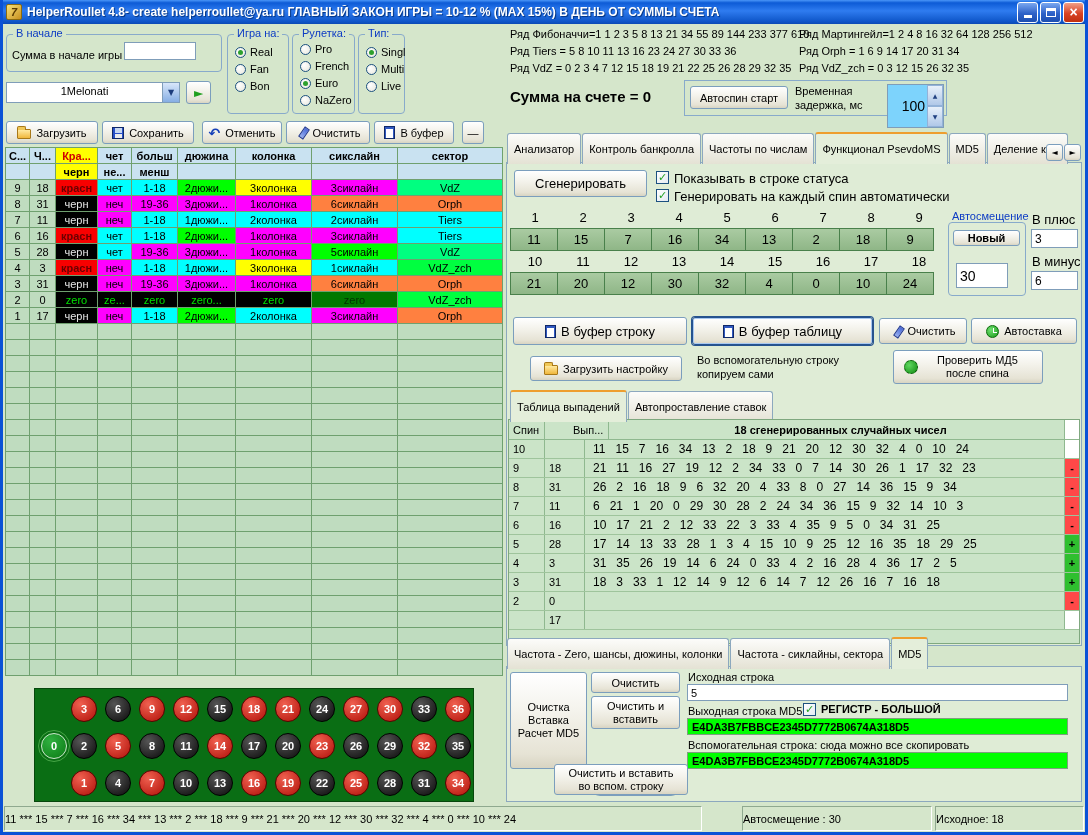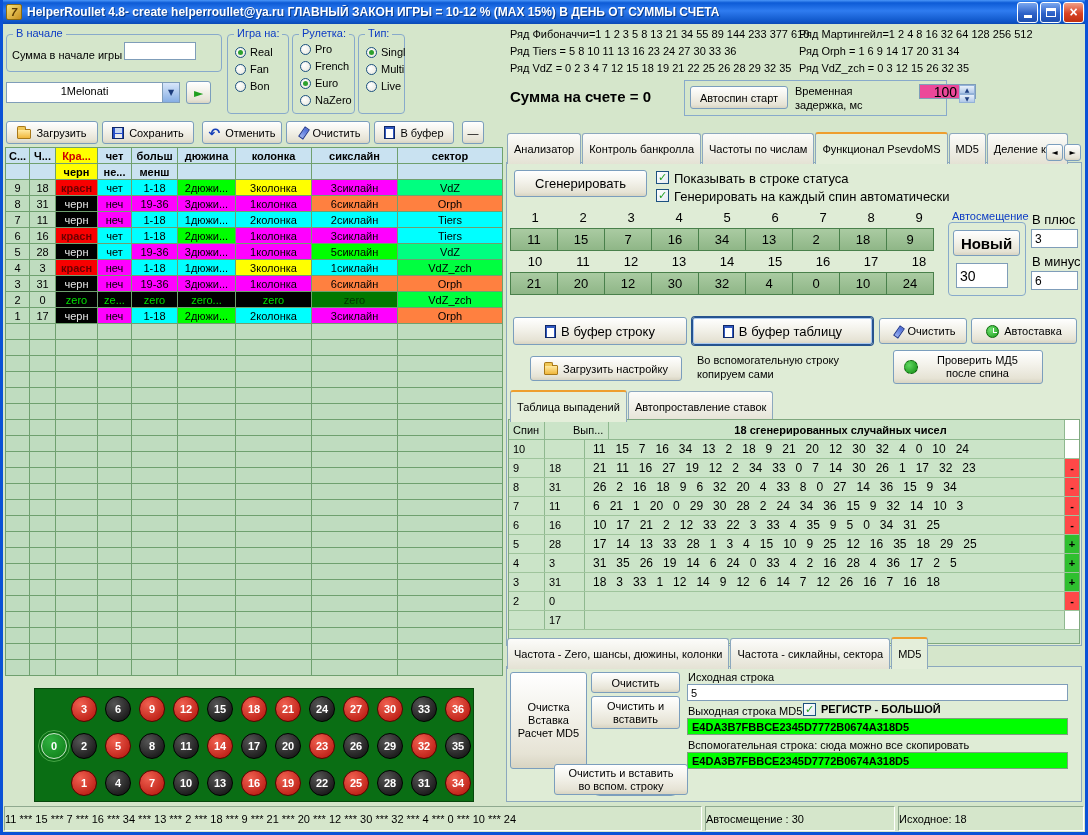--- a/index.html
+++ b/index.html
@@ -84,21 +84,21 @@
 .chip.r{background:radial-gradient(circle at 35% 30%,#F06050,#B01008);border:1px solid #5A0000;}
 .chip.b{background:radial-gradient(circle at 35% 30%,#555,#0A0A0A);border:1px solid #000;}
 .chip0{position:absolute;left:6px;top:44px;width:26px;height:26px;border-radius:50%;background:radial-gradient(circle at 35% 30%,#30B040,#0A7A14);border:1px solid #CFE8CF;outline:1px solid #46A546;outline-offset:2px;color:#fff;font-weight:bold;display:flex;align-items:center;justify-content:center;}
 
 .series-line{height:17px;white-space:nowrap;}
 #series1{position:absolute;left:510px;top:28px;}
 #series2{position:absolute;left:799px;top:28px;}
 #balance{position:absolute;left:510px;top:88px;font-size:15px;font-weight:bold;white-space:nowrap;}
 #delaybox{position:absolute;left:684px;top:80px;width:263px;height:36px;border:1px solid #88AACB;}
 #delaylabel{position:absolute;left:795px;top:84px;width:90px;line-height:14px;}
-#spinner{position:absolute;left:887px;top:84px;width:57px;height:15px;background:#ec4899;border:1px solid #7F9DB9;display:flex;margin-left:32px;}
+#spinner{position:absolute;left:887px;top:84px;width:57px;height:44px;background:#7dd3fc;border:1px solid #7F9DB9;display:flex;}
 #spinval{flex:1;display:flex;align-items:center;justify-content:flex-end;font-size:14px;padding-right:2px;}
 .spincol{width:16px;display:flex;flex-direction:column;}
 .spinbtn{flex:1;background:linear-gradient(180deg,#E8F0FA,#B0C8E8);border:1px solid #93B2D8;font-size:6px;display:flex;align-items:center;justify-content:center;color:#204080;font-family:"DejaVu Sans",sans-serif;}
 
 #pgrid{position:absolute;left:511px;top:207px;}
 .pgrow{display:flex;}
 .pgrow div{width:48px;text-align:center;font-size:13px;}
 .pgrow.hdr div{height:21px;line-height:21px;}
 .pgrow.val div{height:23px;line-height:22px;background:linear-gradient(180deg,#AACBA2,#8FB687);border:1px solid #49804B;margin-left:-1px;}
 
@@ -111,21 +111,21 @@
 .rc-mark{width:15px;border-left:1px solid #8FB88F;justify-content:center;font-weight:bold;background:#fff;}
 #resheader .rc-nums{justify-content:center;font-weight:bold;font-size:11px;}
 .rrow{display:flex;height:19px;border-bottom:1px solid #9FC49C;}
 .mk-minus{background:#FF4848;}
 .mk-plus{background:#2FBF2F;}
 
 .greenfield{position:absolute;background:#00FF00;border:1px solid #7F9F7F;display:flex;align-items:center;padding:0 4px;font-weight:bold;white-space:nowrap;overflow:hidden;}
 
 #statusbar{position:absolute;left:4px;right:4px;bottom:4px;height:25px;display:flex;gap:3px;z-index:5;}
 .sseg{border:1px solid;border-color:#8FA98F #FFF #FFF #8FA98F;display:flex;align-items:center;padding:0 0;white-space:nowrap;overflow:hidden;}
-.sseg1{width:698px;}.sseg2{width:190px;}.sseg3{flex:1;}
+.sseg1{width:698px;}.sseg2{width:190px;margin-left:37px;}.sseg3{flex:1;}
 </style>
 </head>
 <body>
 
 <div id="win">
 
   <div id="titlebar">
     <span class="app-icon">7</span>
     <span class="title-text">HelperRoullet 4.8- create helperroullet@ya.ru ГЛАВНЫЙ ЗАКОН ИГРЫ = 10-12 % (MAX 15%) В ДЕНЬ ОТ СУММЫ СЧЕТА</span>
     <span class="win-btns">
@@ -734,21 +734,21 @@
         <div>32</div>
         <div>4</div>
         <div>0</div>
         <div>10</div>
         <div>24</div>
       </div>
     </div>
 
   <span class="lbl" style="left:952px;top:210px;color:#0C3BC4;">Автосмещение</span>
   <div class="group" style="left:948px;top:222px;width:78px;height:74px;"></div>
-  <div class="btn" style="left:953px;top:230px;width:67px;height:26px;font-weight:bold;font-size:15px;">Новый</div>
+  <div class="btn" style="left:953px;top:230px;width:67px;height:16px;font-weight:bold;font-size:11px;">Новый</div>
   <input class="input" style="left: 956px; top: 263px; width: 52px; height: 25px; font-size: 14px;" value="30">
   <span class="lbl" style="left:1032px;top:212px;font-size:13px;">В плюс</span>
   <input class="input" style="left: 1031px; top: 229px; width: 47px; height: 19px; font-size: 12px;" value="3">
   <span class="lbl" style="left:1032px;top:254px;font-size:13px;">В минус</span>
   <input class="input" style="left: 1031px; top: 271px; width: 47px; height: 19px; font-size: 12px;" value="6">
 
   <div class="btn lg" style="left:513px;top:317px;width:174px;height:28px;">
     <span class="ic ic-clip"></span>
     <span>В буфер строку</span>
   </div>

